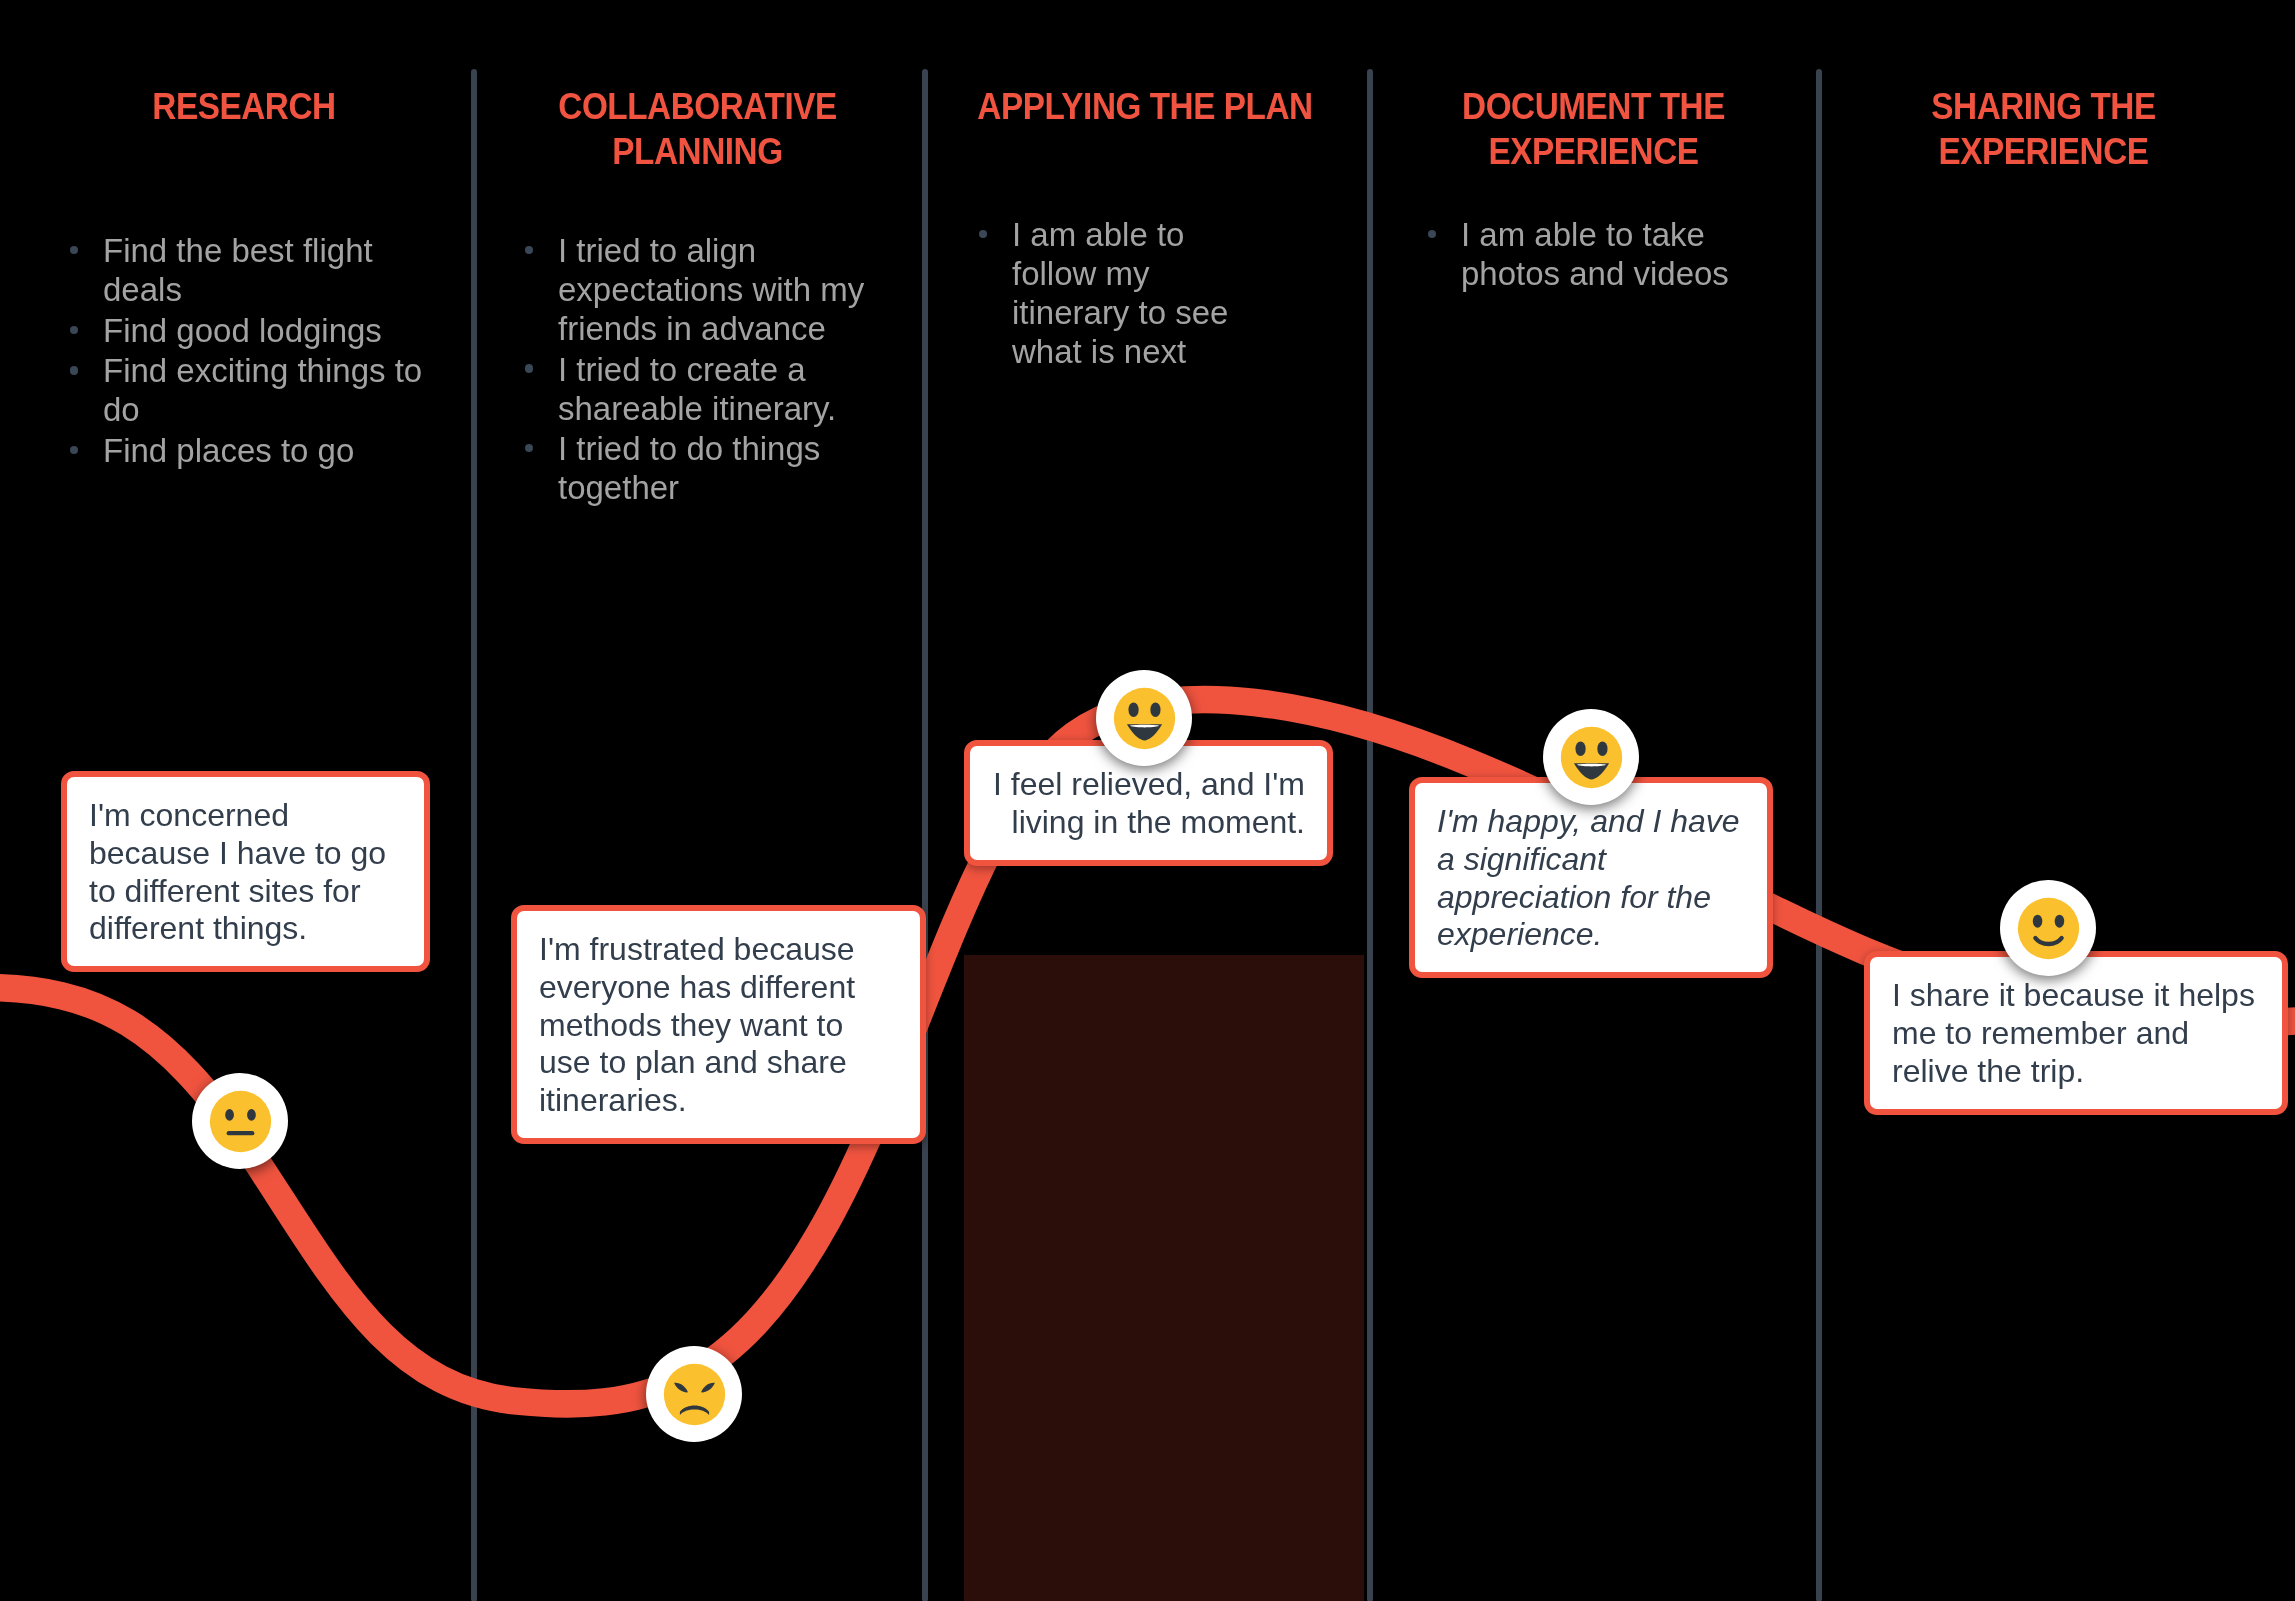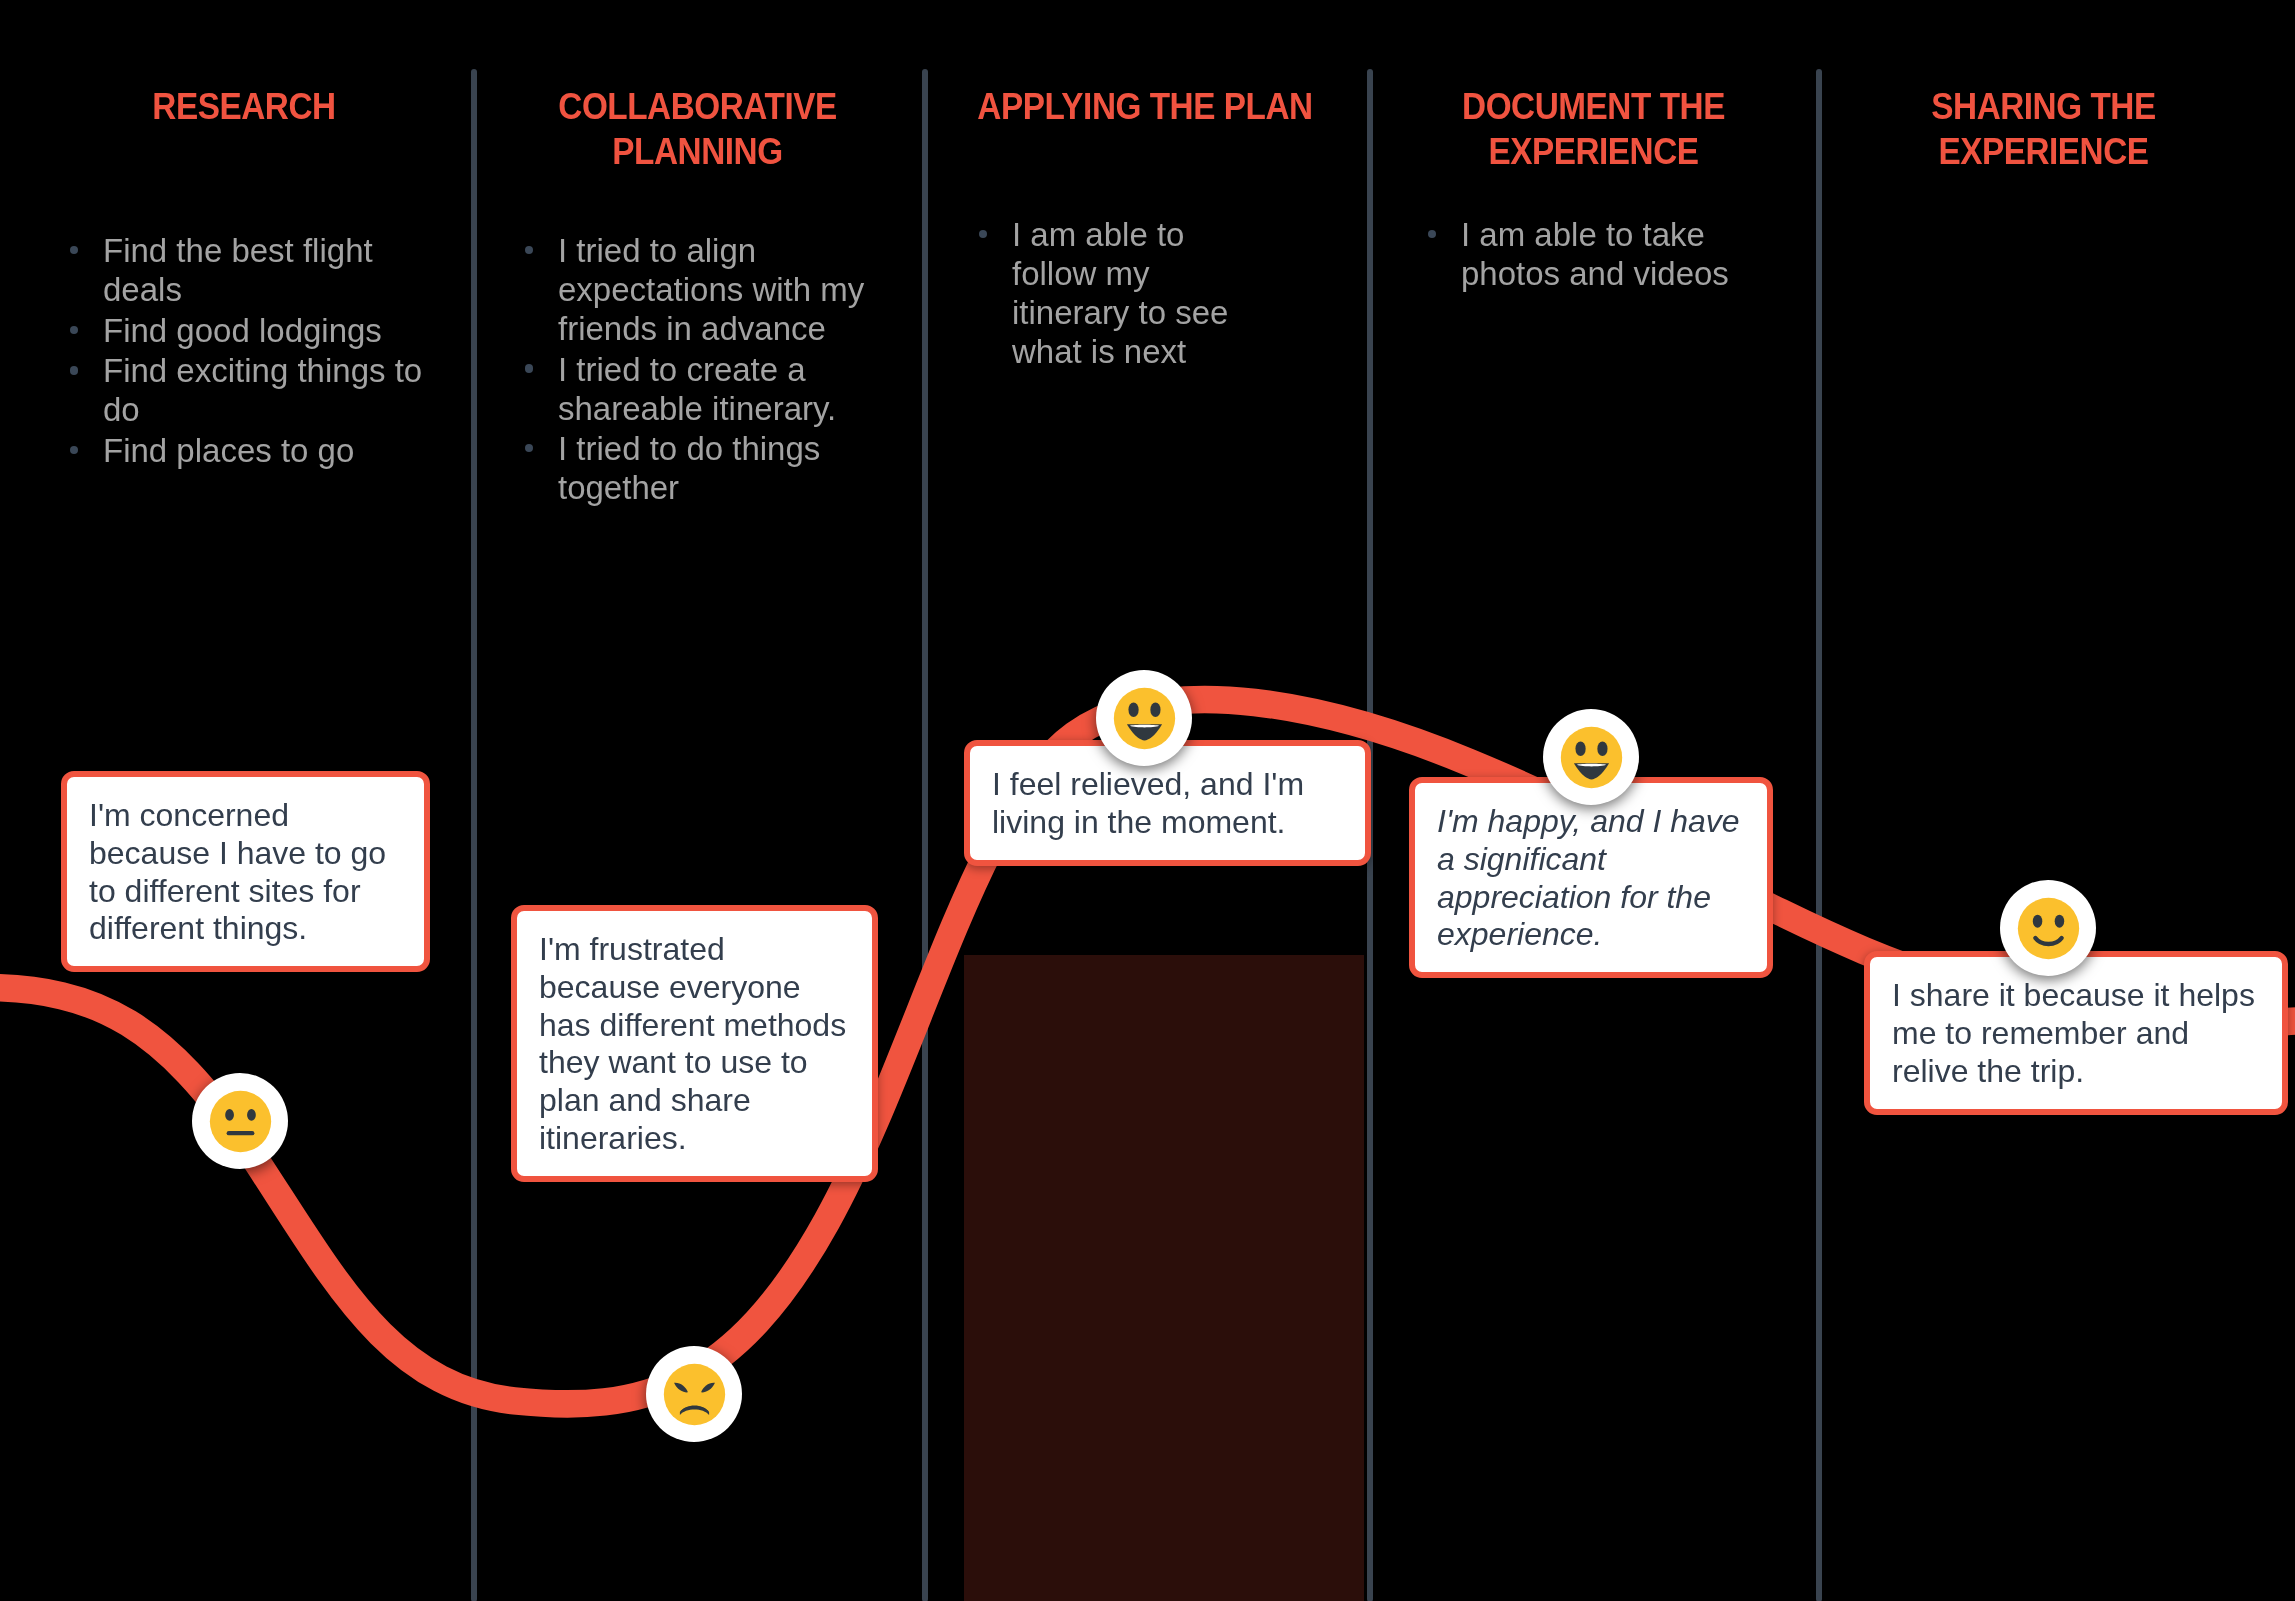--- a/index.html
+++ b/index.html
@@ -126,23 +126,23 @@
              C 360 1385, 420 1510, 560 1525
              C 700 1540, 800 1510, 900 1330
              C 1000 1150, 1060 880, 1170 800
              C 1270 728, 1450 768, 1600 830
              C 1760 896, 1900 980, 2030 1035
              C 2180 1098, 2340 1125, 2520 1110" fill="none" stroke="#F0543F" stroke-width="30" stroke-linecap="round" stroke-linejoin="round"></path>
   </svg>
 
   <div class="callout" style="left:61px;top:771px;width:369px;">I'm concerned because I have to go to different sites for different things.</div>
 
-  <div class="callout" style="left:511px;top:905px;width:367px;">I'm frustrated because everyone has different methods they want to use to plan and share itineraries.</div>
+  <div class="callout" style="left:511px;top:905px;width:415px;">I'm frustrated because everyone has different methods they want to use to plan and share itineraries.</div>
 
-  <div class="callout" style="left:964px;top:740px;width:407px;">I feel relieved, and I'm living in the moment.</div>
+  <div class="callout" style="left:964px;top:740px;width:369px;text-align:right;">I feel relieved, and I'm living in the moment.</div>
 
   <div class="callout" style="left:1409px;top:777px;width:364px;font-style:italic;">I'm happy, and I have a significant appreciation for the experience.</div>
 
   <div class="callout" style="left:1864px;top:951px;width:424px;">I share it because it helps me to remember and relive the trip.</div>
 
   <div class="emoji" style="left:192px;top:1073px;">
     <svg viewBox="0 0 100 100">
       <circle cx="50" cy="50" r="42" fill="#FBC02D"></circle>
       <ellipse cx="35" cy="41" rx="6" ry="8" fill="#30383F"></ellipse>
       <ellipse cx="65" cy="41" rx="6" ry="8" fill="#30383F"></ellipse>

